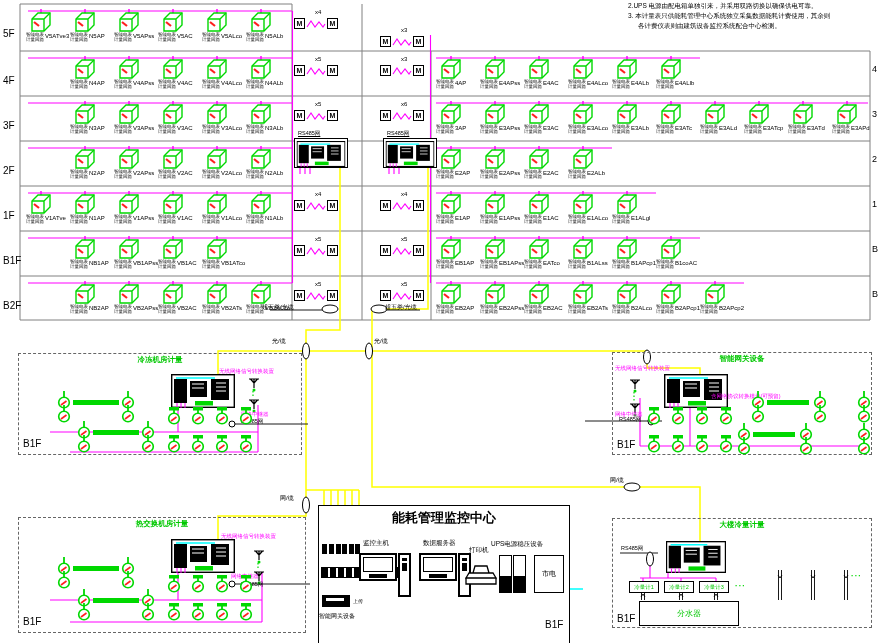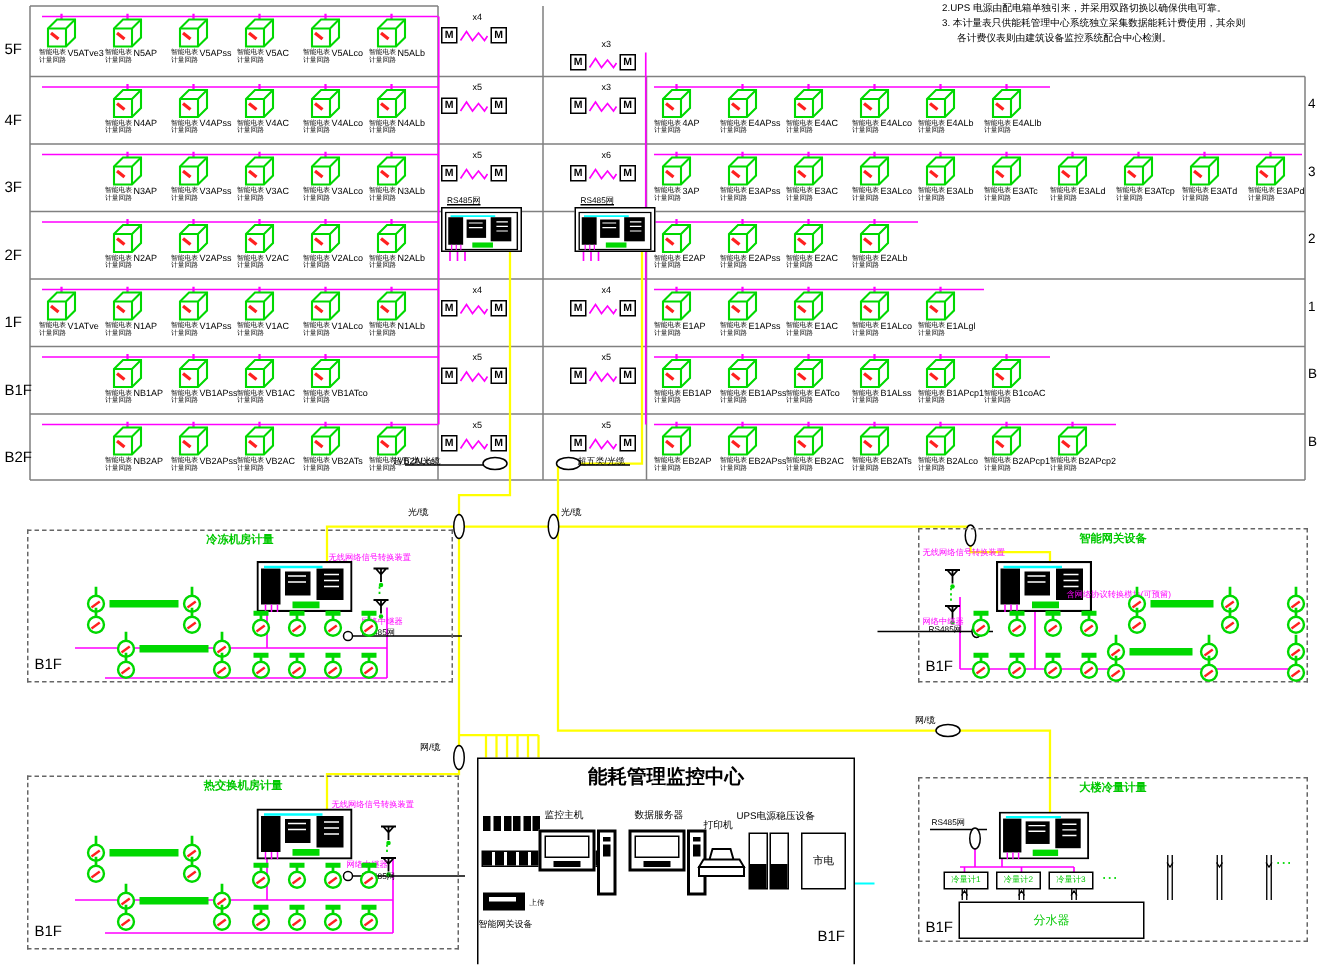--- a/index.html
+++ b/index.html
@@ -1625,21 +1625,21 @@
         <use href="#collector"></use>
       </svg>
   <div class="cmwrap">
 
   <span class="cm">冷量计1</span>
         <span class="cm">冷量计2</span>
         <span class="cm">冷量计3</span>
       </div>
   <span class="dots" style="left:122px;top:62px">···</span>
   <span class="dots" style="left:238px;top:52px">···</span>
-  <div class="manifold" style="left:26px;top:82px;width:124px;height:25px">
+  <div class="manifold" style="left:26px;top:82px;width:100px;height:25px">
         <span>分水器</span>
       </div>
   <span class="b1f" style="left:4px;top:94px">B1F</span>
 </div>
 
 <div class="cbox">
   <span class="ctitle">能耗管理监控中心</span>
   <div class="conv"></div>
   <div class="conv"></div>
   <div class="conv"></div>

